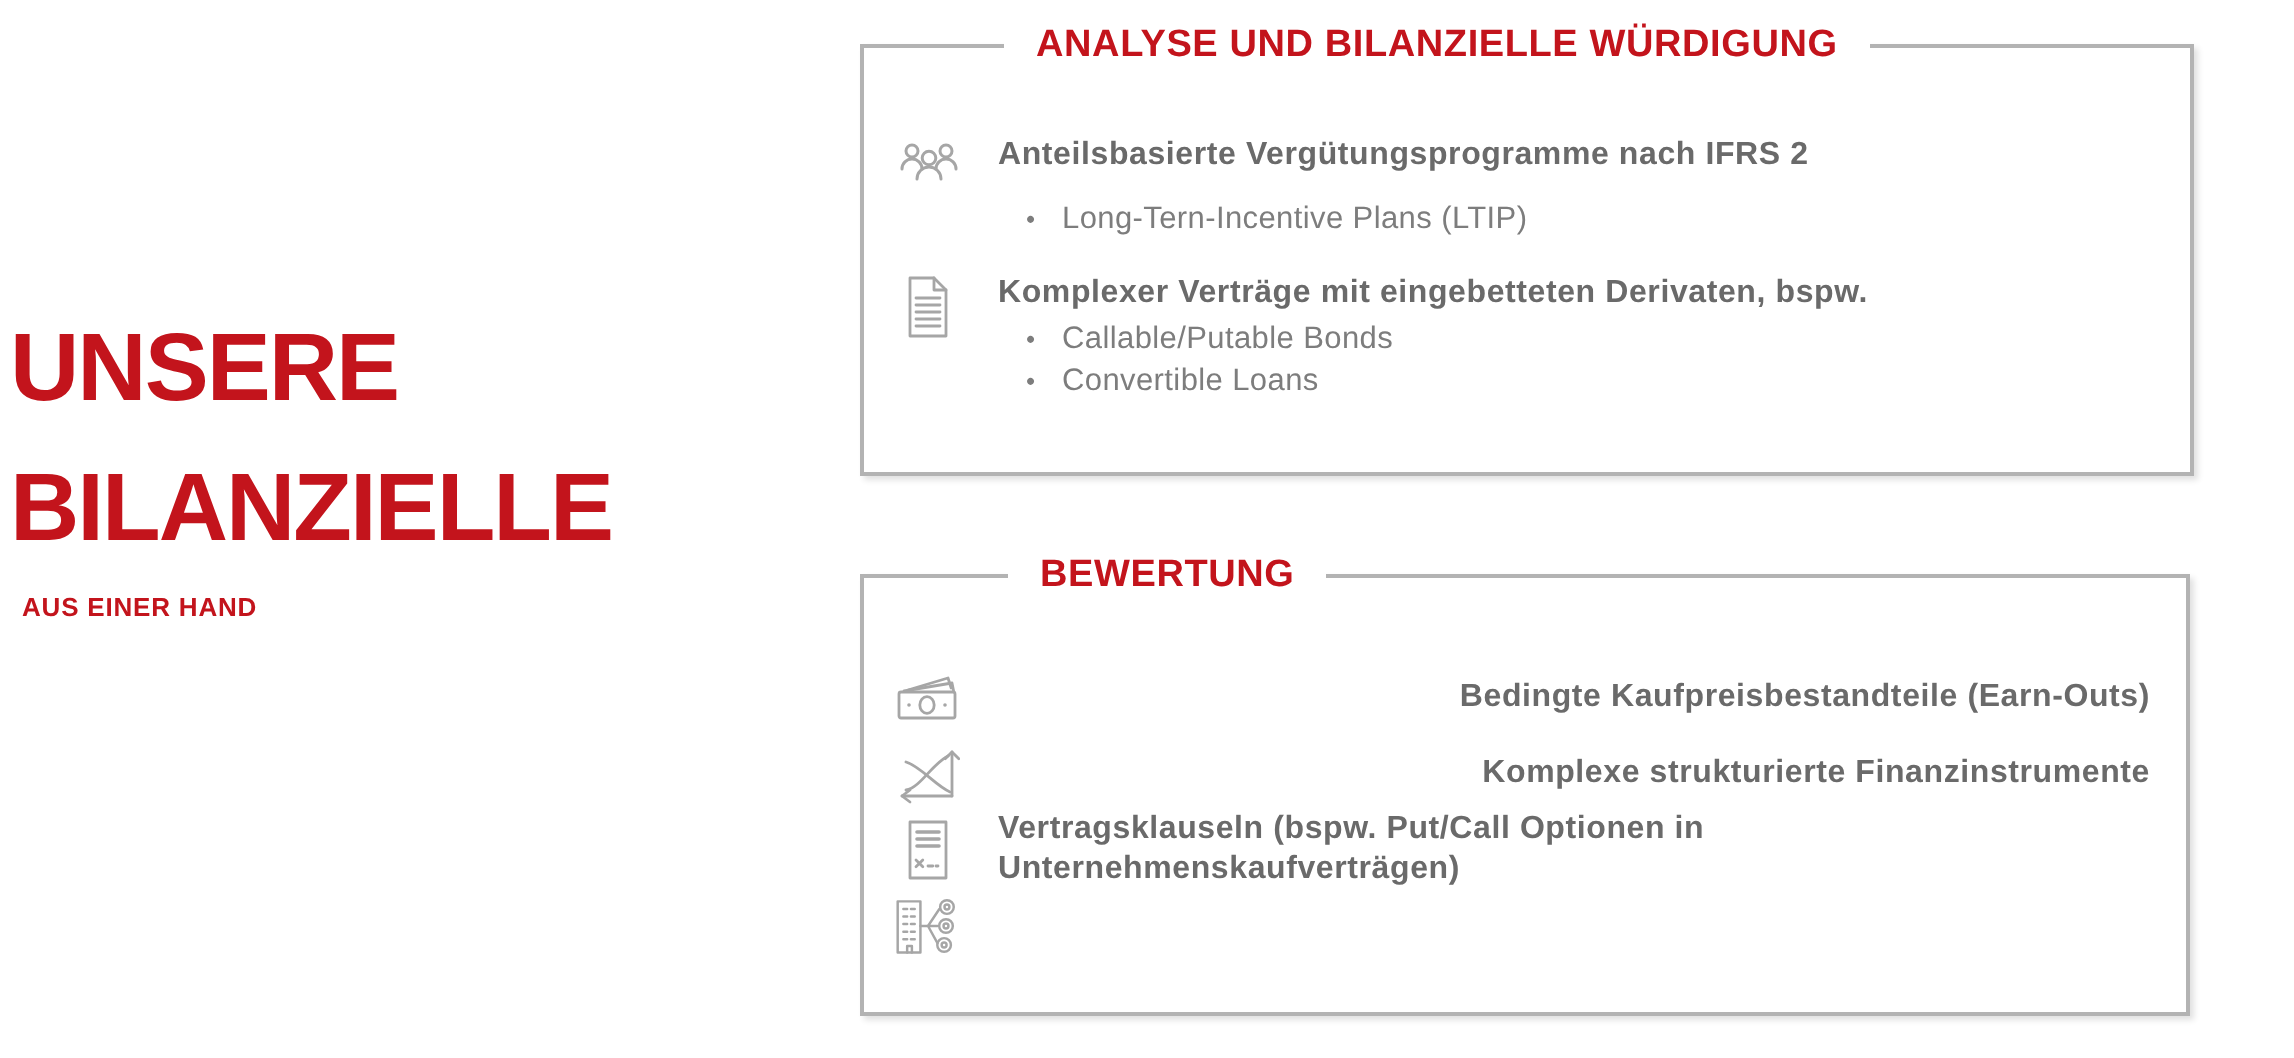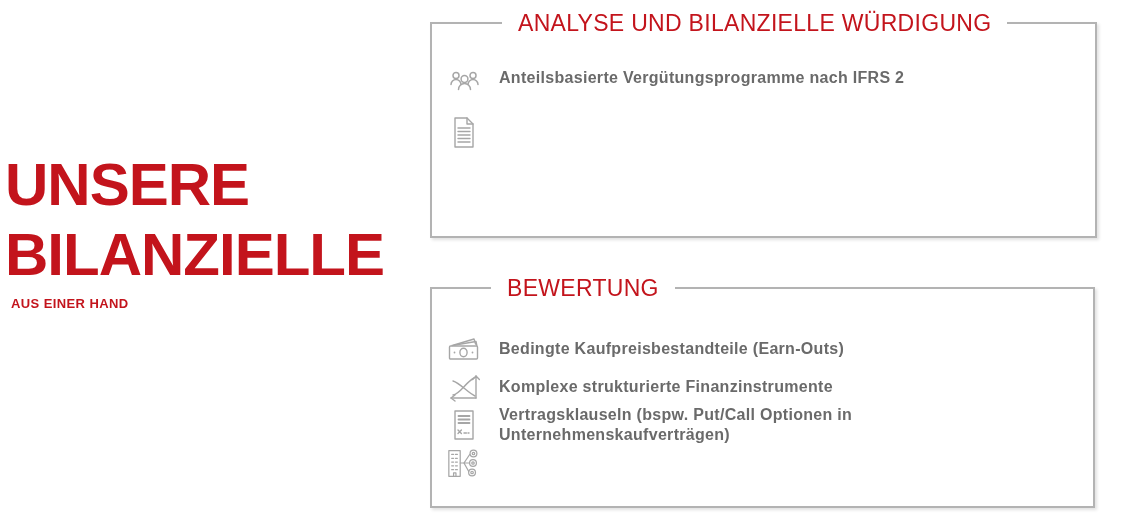--- a/index.html
+++ b/index.html
@@ -3,44 +3,44 @@
 <meta charset="utf-8">
 <style>
   html,body{margin:0;padding:0;background:#fff;}
   .slide{
     position:relative;width:1147px;height:529px;background:#ffffff;overflow:hidden;
     font-family:"Liberation Sans",sans-serif;
   }
   
   .headline{position:absolute;left:5px;top:150px;color:#C3141C;}
   .headline .big{
-    font-size:60px;font-weight:bold;line-height:70px;letter-spacing:-1px;white-space:nowrap;
+    font-size:48px;font-weight:bold;line-height:70px;letter-spacing:-1px;white-space:nowrap;
   }
   .headline .sub{
     margin-top:6px;margin-left:6px;font-size:13px;font-weight:bold;letter-spacing:0.4px;
   }
   
   .panel{
     position:absolute;border:2px solid #B3B3B3;background:#fff;
     box-shadow:2px 2px 3px rgba(0,0,0,0.12);
   }
   .panel-a{left:430px;top:22px;width:663px;height:212px;}
   .panel-b{left:430px;top:287px;width:661px;height:217px;}
   .panel-title{
     position:absolute;top:-16px;background:#fff;white-space:nowrap;
-    color:#C3141C;font-size:23px;font-weight:normal;letter-spacing:0.3px;line-height:30px;
+    color:#C3141C;font-size:19px;font-weight:bold;letter-spacing:0.3px;line-height:30px;
   }
   .panel-a .panel-title{left:70px;padding:0 16px;}
-  .panel-b .panel-title{left:59px;padding:0 16px;}
+  .panel-b .panel-title{left:72px;padding:0 16px;}
   
   .content-a{padding:44px 18px 0 14px;}
   .content-b{padding:43px 18px 0 14px;}
   .row{display:flex;align-items:flex-start;}
   .row + .row{margin-top:16px;}
-  .srow{display:flex;align-items:center;height:34px;margin-bottom:4px;}
+  .srow{display:flex;align-items:center;height:34px;margin-bottom:4px;justify-content:space-between;}
   .icon-cell{
     width:36px;margin-right:17px;display:flex;justify-content:center;align-items:center;
     flex:0 0 36px;color:#A6A6A6;
   }
   .row .icon-cell{padding-top:0px;}
   .item-label{
     font-size:16px;font-weight:bold;color:#6A6A6A;letter-spacing:0.3px;line-height:20px;
   }
   ul.bullets{list-style:none;margin:0;padding:0 0 0 12px;}
   ul.bullets.spaced{margin-top:12px;}
@@ -76,32 +76,40 @@
             <path d="M3 16.5 a5 5 0 0 1 10 0"></path>
             <circle cx="25" cy="7.5" r="3"></circle>
             <path d="M20 16.5 a5 5 0 0 1 10 0"></path>
             <circle cx="16.5" cy="11" r="3.4" fill="#fff"></circle>
             <path d="M10.5 21.5 a6 6 0 0 1 12 0" fill="#fff"></path>
           </svg>
         </span>
         <div class="item-body">
           <div class="item-label">Anteilsbasierte Vergütungsprogramme nach IFRS 2</div>
           <ul class="bullets spaced">
+            <li>Long-Tern-Incentive Plans (LTIP)</li>
           </ul>
         </div>
       </div>
 
       <div class="row">
         <span class="icon-cell">
           <svg width="26" height="33" viewBox="0 0 26 33" fill="none" stroke="#A6A6A6" stroke-width="1.4" stroke-linecap="round" stroke-linejoin="round">
             <path d="M4 2 h12 l6 6 v23 H4 z"></path>
             <path d="M16 2 v6 h6"></path>
             <path d="M7 12 h12 M7 15.5 h12 M7 19 h12 M7 22.5 h12 M7 26 h12"></path>
           </svg>
         </span>
+        <div class="item-body">
+          <div class="item-label">Komplexer Verträge mit eingebetteten Derivaten, bspw.</div>
+          <ul class="bullets tight">
+            <li>Callable/Putable Bonds</li>
+            <li>Convertible Loans</li>
+          </ul>
+        </div>
       </div>
 
     </div>
   </div>
 
   <div class="panel panel-b">
     <div class="panel-title">BEWERTUNG</div>
     <div class="content-b">
 
       <div class="srow">

